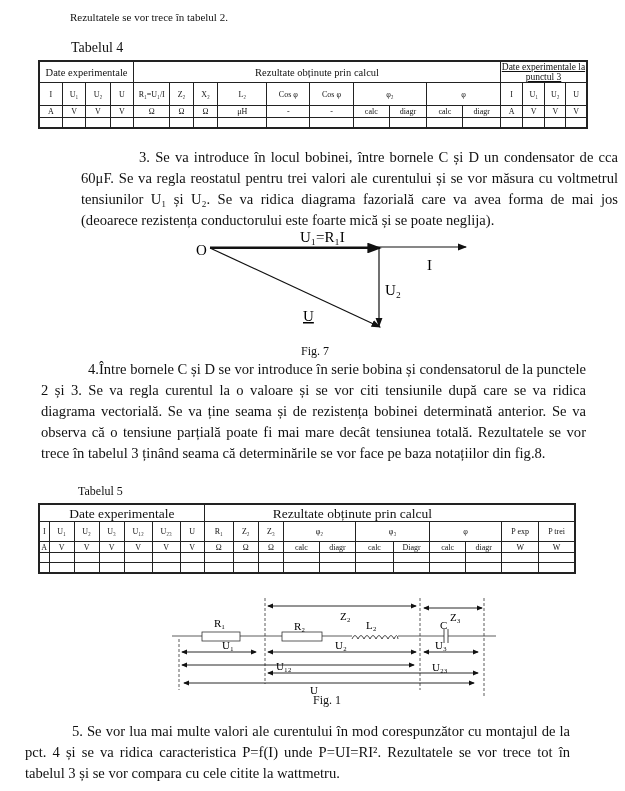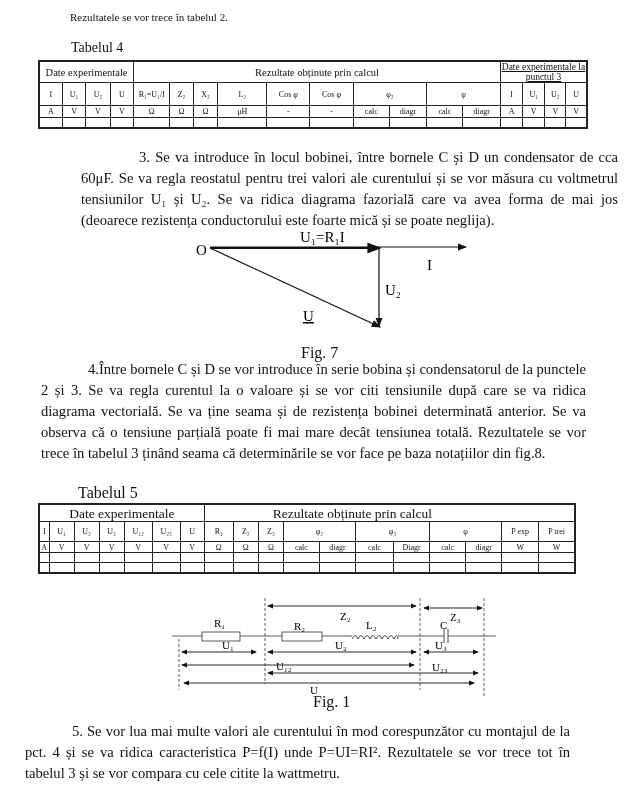--- a/index.html
+++ b/index.html
@@ -1,21 +1,21 @@
 <!DOCTYPE html>
 <html><head>
 <meta charset="utf-8">
 <style>
   html, body { margin:0; padding:0; background:#fff; }
   body { width:625px; height:791px; position:relative; overflow:hidden;
          font-family:"Liberation Serif", "DejaVu Serif", serif; color:#111; }
   .abs { position:absolute; }
   .para { font-size:14.6px; line-height:21px; text-align:justify; }
   .para .indent { display:inline-block; width:58px; }
-  .caption { font-size:16px; }
+  .caption { font-size:12px; }
   table.grid { position:absolute; border-collapse:collapse; table-layout:fixed; }
   table.grid td { border:1px solid #222; text-align:center; vertical-align:middle;
                   padding:0; font-size:8px; line-height:9px; overflow:hidden; white-space:nowrap; }
   table.grid td.wrap { white-space:normal; }
   table.grid { border:2px solid #222; }
   .t2 td.hdr { font-size:10.5px; height:18px; }
   .t3 td.hdr { font-size:13.5px; height:16px; }
   svg text { font-family:"Liberation Serif", "DejaVu Serif", serif; }
 </style>
 </head>

